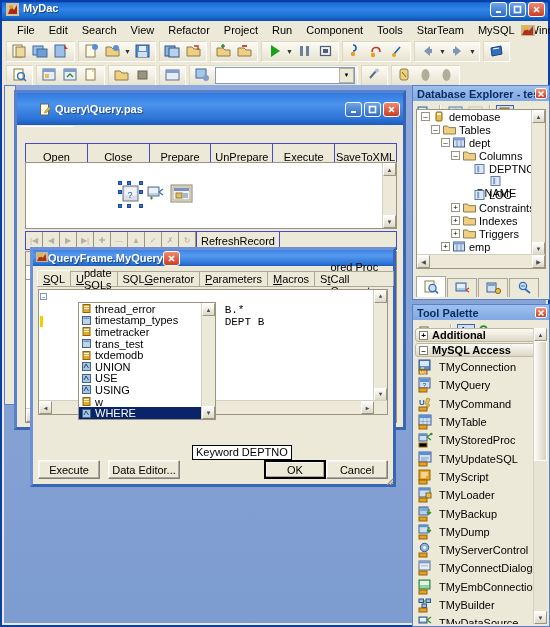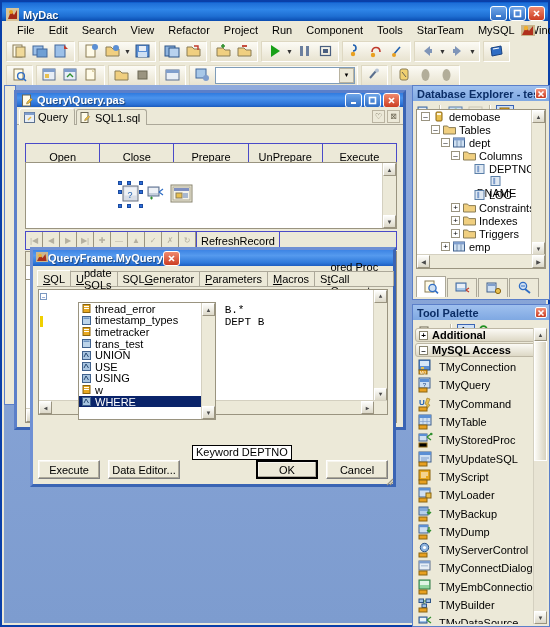--- a/index.html
+++ b/index.html
@@ -17,21 +17,21 @@
   
   .mainwin{
     position:absolute;left:0;top:0;width:550px;height:627px;
     border:2px solid #0a3fa8;
     box-sizing:border-box;
     background:#ece9d8;
   }
   .titlebar{
     height:19px;
     background:linear-gradient(to bottom,#0a58c8 0%,#1f6fd8 8%,#2f86e8 40%,#1e6ed2 75%,#0a4cb0 100%);
-    display:flex;align-items:flex-end;
+    display:flex;align-items:flex-start;
     padding-left:3px;
     color:#fff;
   }
   .titlebar .tb-icon{
     width:14px;height:14px;margin-right:4px;
     display:flex;align-items:center;justify-content:center;
     font-size:11px;
   }
   .titlebar .tb-text{
     font-weight:bold;font-size:11px;
@@ -89,24 +89,24 @@
     overflow:hidden;
   }
   
   .win{position:absolute;box-sizing:border-box;}
   .win-frame{
     border:3px solid;
     border-color:#5b7fc9 #3a64b4 #3a64b4 #5b7fc9;
     background:#ece9d8;box-sizing:border-box;height:100%;
   }
   .win-title{
-    height:14px;
+    height:32px;
     background:linear-gradient(to bottom,#2f7ae0 0%,#4b93ec 35%,#2d74d8 80%,#1b5bbd 100%);
     display:flex;align-items:center;color:#fff;font-size:11px;font-weight:bold;
-    padding-left:3px;
+    padding-left:21px;
     text-shadow:1px 1px 1px rgba(0,0,0,.45);
   }
   .win-title .wt-ico{width:14px;height:14px;margin-right:3px;display:flex;align-items:center;justify-content:center;}
   .win-title .wt-text{flex:1;overflow:hidden;white-space:nowrap;}
   
   #querywin{left:10px;top:5px;width:392px;height:340px;}
   .tabstrip{
     height:17px;background:#ece9d8;display:flex;align-items:flex-end;
     padding-left:2px;position:relative;border-bottom:1px solid #aca899;
   }
@@ -650,20 +650,21 @@
           </div>
 
           <div class="qbody">
 
             <div class="designer">
               <span class="dbtn">Open</span>
               <span class="dbtn">Close</span>
               <span class="dbtn">Prepare</span>
               <span class="dbtn">UnPrepare</span>
               <span class="dbtn">Execute</span>
+              <span class="dbtn">SaveToXML</span>
             </div>
 
             <div class="canvas">
               <div class="comp-row">
                 <span class="comp-sel">
                   <span class="handle" style="left:0;top:0;"></span>
                   <span class="handle" style="left:9px;top:0;"></span>
                   <span class="handle" style="right:0;top:0;"></span>
                   <span class="handle" style="left:0;top:9px;"></span>
                   <span class="handle" style="right:0;top:9px;"></span>
@@ -829,20 +830,30 @@
                   <svg width="9" height="9" viewBox="0 0 9 9">
                     <rect x="0.5" y="0.5" width="8" height="8" fill="#bcd4ea" stroke="#40618c"></rect>
                     <rect x="1.5" y="1.5" width="6" height="1.5" fill="#6f96c4"></rect>
                   </svg>
                 </span>
               <span>trans_test</span>
             </div>
             <div class="acitem">
               <span class="aci">
                   <svg width="9" height="9" viewBox="0 0 9 9">
+                    <rect x="1" y="0.5" width="7" height="8" fill="#e8a820" stroke="#8a6410"></rect>
+                    <rect x="2" y="2" width="5" height="1" fill="#fff"></rect>
+                    <rect x="2" y="4" width="5" height="1" fill="#fff"></rect>
+                  </svg>
+                </span>
+              <span>txdemodb</span>
+            </div>
+            <div class="acitem">
+              <span class="aci">
+                  <svg width="9" height="9" viewBox="0 0 9 9">
                     <rect x="0.5" y="0.5" width="8" height="8" fill="#a8c4e0" stroke="#40618c"></rect>
                     <path d="M2 6 L4 2 L6.5 6" stroke="#1a3c66" fill="none" stroke-width=".9"></path>
                   </svg>
                 </span>
               <span>UNION</span>
             </div>
             <div class="acitem">
               <span class="aci">
                   <svg width="9" height="9" viewBox="0 0 9 9">
                     <rect x="0.5" y="0.5" width="8" height="8" fill="#a8c4e0" stroke="#40618c"></rect>
@@ -878,21 +889,21 @@
                   </svg>
                 </span>
               <span>WHERE</span>
             </div>
           </div>
 
           <div style="position:absolute;left:8px;bottom:8px;display:flex;gap:8px;">
             <span class="dlgbtn">Execute</span>
             <span class="dlgbtn" style="min-width:72px;">Data Editor...</span>
           </div>
-          <div style="position:absolute;right:8px;bottom:8px;display:flex;gap:8px;">
+          <div style="position:absolute;right:8px;bottom:8px;display:flex;">
             <span class="dlgbtn default">OK</span>
             <span class="dlgbtn">Cancel</span>
           </div>
           <span style="position:absolute;right:2px;bottom:1px;width:10px;height:10px;">
             <svg width="10" height="10" viewBox="0 0 10 10">
                 <path d="M9 3 L3 9 M9 6 L6 9" stroke="#9a9480" stroke-width="1.1"></path>
               </svg>
           </span>
         </div>
       </div>

